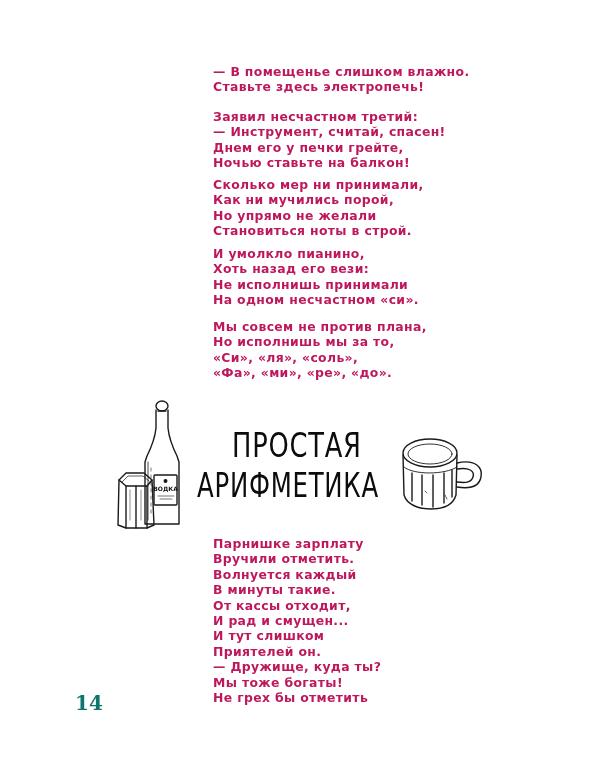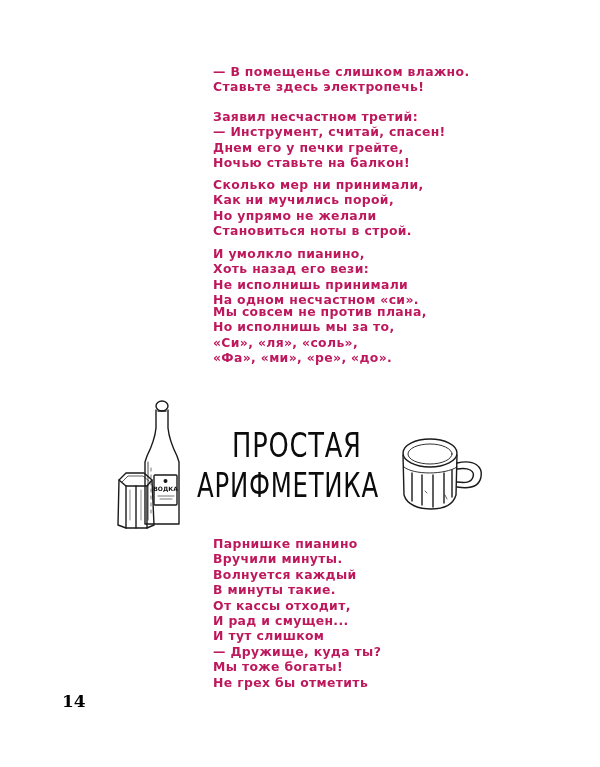--- a/index.html
+++ b/index.html
@@ -14,22 +14,22 @@
     }
     .stanza .line { white-space: nowrap; display: block; }
     .title {
       position: absolute; font-family: "DejaVu Sans", sans-serif;
       font-weight: normal; color: #0c0c0c; white-space: nowrap;
       letter-spacing: 1px; transform-origin: left top;
     }
     .t1 { left: 232px; top: 426px; font-size: 33px; transform: scaleX(0.78); }
     .t2 { left: 197px; top: 466px; font-size: 33px; transform: scaleX(0.74); }
     .page-number {
-      position: absolute; left: 62px; top: 691px;
-      font-family: "DejaVu Serif", serif; font-weight: bold; font-size: 17px; color: #000000;
+      position: absolute; left: 75px; top: 691px;
+      font-family: "DejaVu Serif", serif; font-weight: bold; font-size: 20px; color: #0f766e;
     }
     svg.ill { position: absolute; }
   </style>
 </head>
 <body>
 
 <div class="stanza" style="top:64px;">
   <span class="line">— В помещенье слишком влажно.</span>
   <span class="line">Ставьте здесь электропечь!</span>
 </div>
@@ -48,21 +48,21 @@
   <span class="line">Становиться ноты в строй.</span>
 </div>
 
 <div class="stanza" style="top:246px;">
   <span class="line">И умолкло пианино,</span>
   <span class="line">Хоть назад его вези:</span>
   <span class="line">Не исполнишь принимали</span>
   <span class="line">На одном несчастном «си».</span>
 </div>
 
-<div class="stanza" style="top:304px;">
+<div class="stanza" style="top:319px;">
   <span class="line">Мы совсем не против плана,</span>
   <span class="line">Но исполнишь мы за то,</span>
   <span class="line">«Си», «ля», «соль»,</span>
   <span class="line">«Фа», «ми», «ре», «до».</span>
 </div>
 
 <svg class="ill" width="70" height="135" viewBox="0 0 70 135" style="left:130px; top:398px;" fill="none" stroke="#1a1a1a" stroke-width="1.4" stroke-linecap="round" stroke-linejoin="round">
   <ellipse cx="32" cy="8" rx="6" ry="5"></ellipse>
   <path d="M26 12 L26 30 C25 40 21 50 17 58 L15 64 L15 126 L49 126 L49 64 L47 58 C43 50 39 40 38 30 L38 12"></path>
   <path d="M28 13 L36 13"></path>
@@ -99,25 +99,26 @@
   <path d="M38 42 L38 74"></path>
   <path d="M49 40 L49 70"></path>
   <path d="M57 37 L57 64"></path>
   <path d="M62 30 C80 26 88 34 86 44 C84 54 74 56 62 54"></path>
   <path d="M62 36 C74 34 80 38 78 44 C76 50 70 50 62 49"></path>
   <path d="M30 58 L32 60" stroke-width="0.7"></path>
   <path d="M50 62 L52 66" stroke-width="0.7"></path>
 </svg>
 
 <div class="stanza" style="top:536px;">
-  <span class="line">Парнишке пианино</span>
-  <span class="line">Вручили минуты.</span>
+  <span class="line">Парнишке зарплату</span>
+  <span class="line">Вручили отметить.</span>
   <span class="line">Волнуется каждый</span>
   <span class="line">В минуты такие.</span>
   <span class="line">От кассы отходит,</span>
   <span class="line">И рад и смущен...</span>
   <span class="line">И тут слишком</span>
+  <span class="line">Приятелей он.</span>
   <span class="line">— Дружище, куда ты?</span>
   <span class="line">Мы тоже богаты!</span>
   <span class="line">Не грех бы отметить</span>
 </div>
 
 <div class="page-number">14</div>
 
 </body></html>

